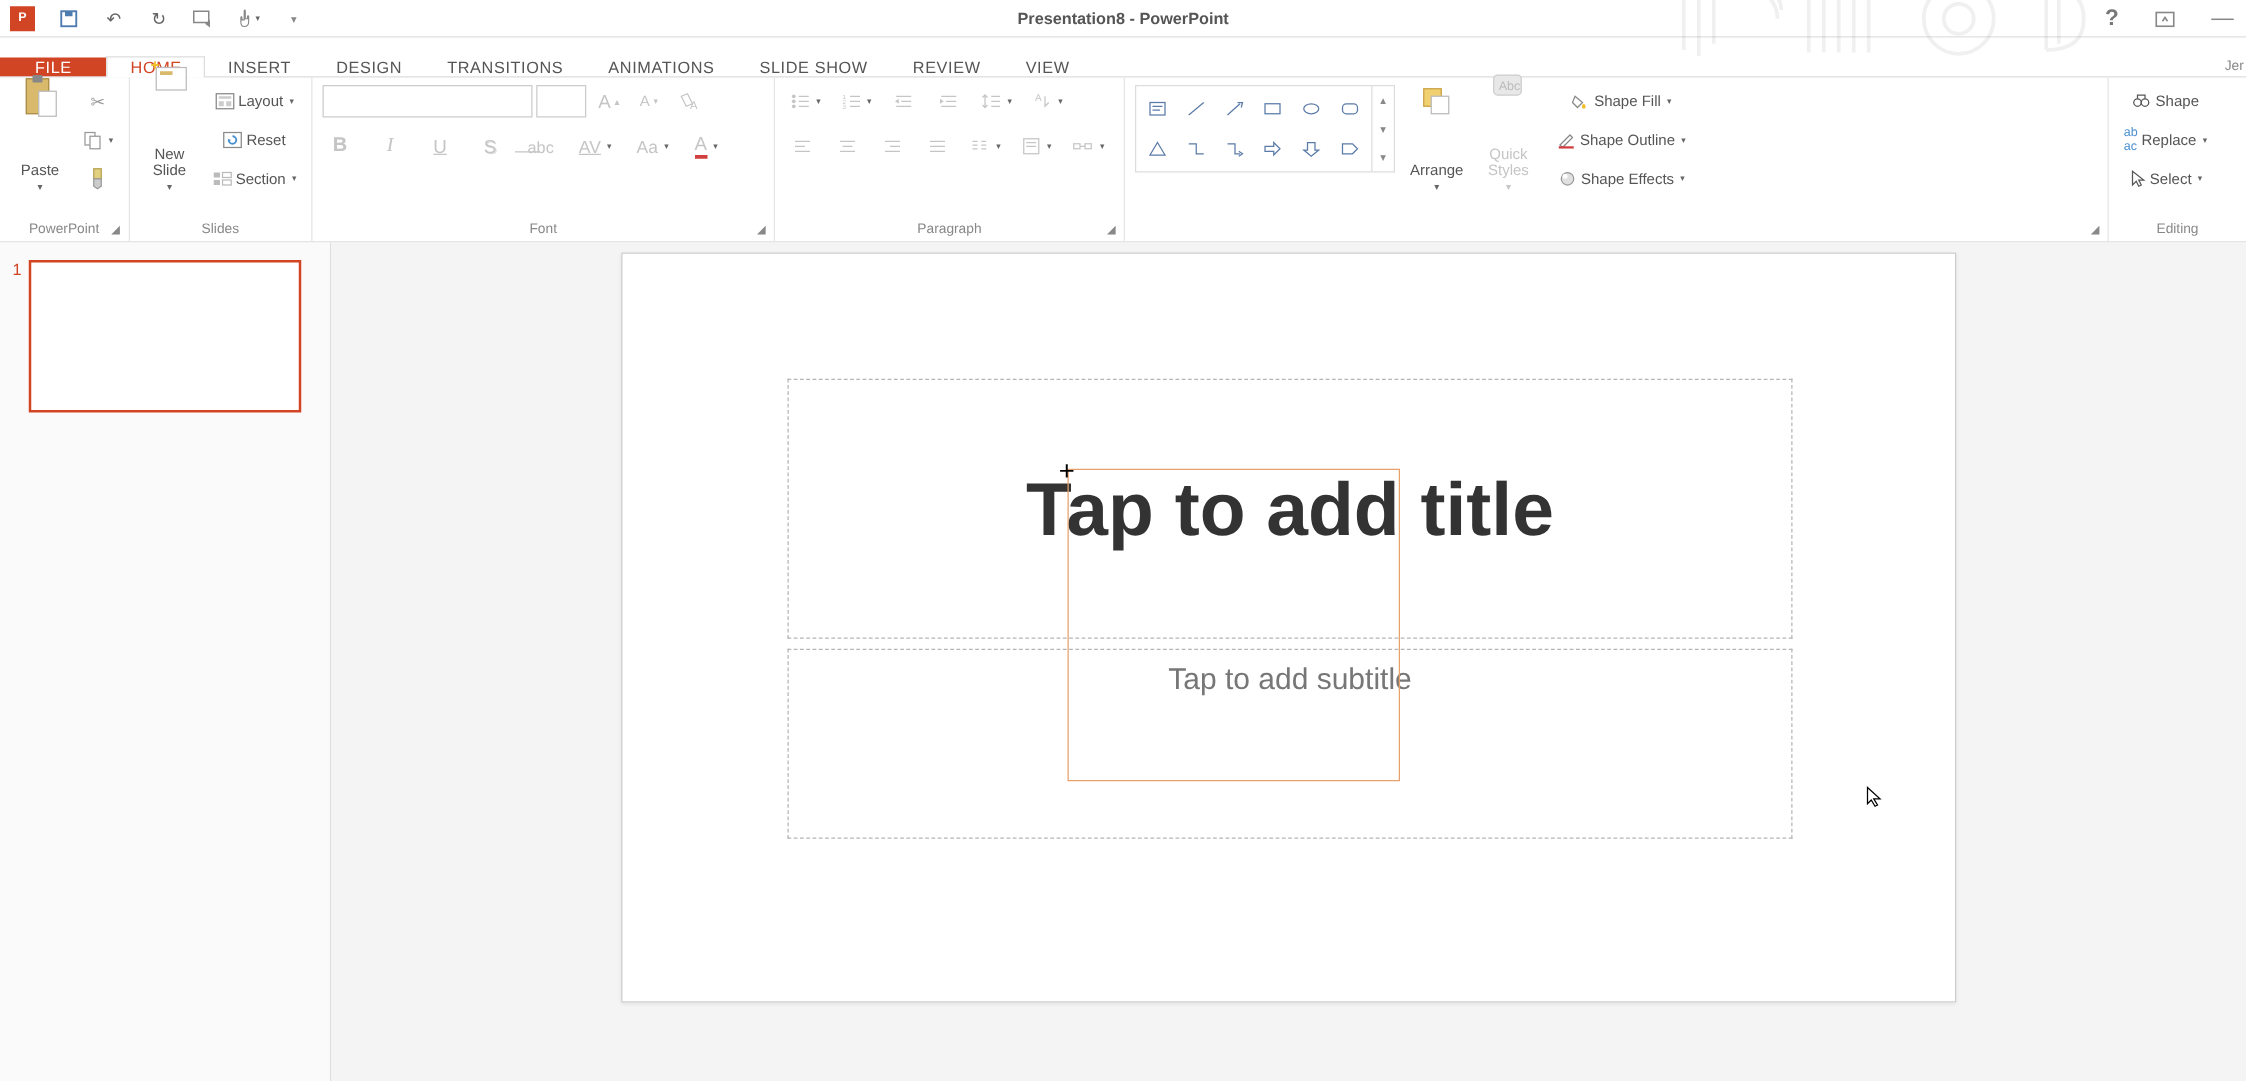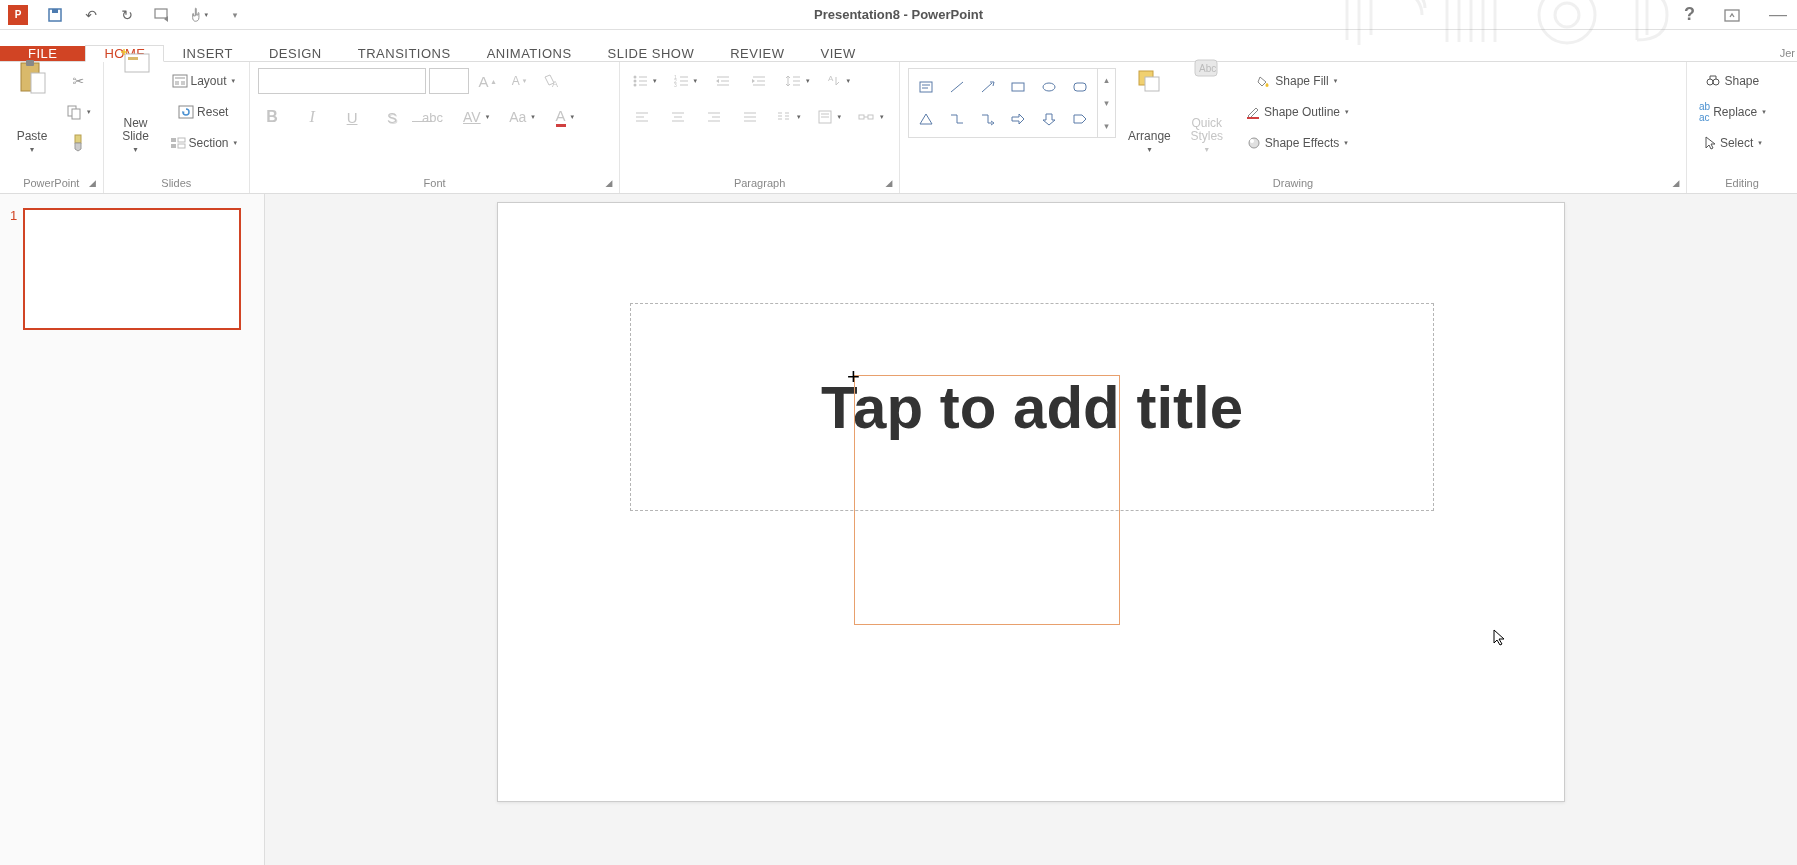--- a/index.html
+++ b/index.html
@@ -499,21 +499,20 @@
         <div class="small-btn">
             <svg width="16" height="14">
               <circle cx="8" cy="7" r="5" fill="#e0e0e0" stroke="#999"></circle>
               <circle cx="6" cy="5" r="2" fill="#fff"></circle>
             </svg>
             <span class="t">Shape Effects</span>
             <span class="caret">▾</span>
           </div>
       </div>
     </div>
-    <div class="group-label">Drawing</div>
     <div class="launcher">◢</div>
   </div>
 
   <div class="group" style="min-width:110px;border-right:none">
     <div class="group-body">
       <div class="col">
         <div class="small-btn">
             <svg width="16" height="14">
               <circle cx="5" cy="8" r="3" fill="none" stroke="#555"></circle>
               <circle cx="11" cy="8" r="3" fill="none" stroke="#555"></circle>
@@ -544,20 +543,23 @@
   <div class="thumb-panel">
     <div class="thumb-wrap">
       <div class="thumb-num">1</div>
       <div class="thumb"></div>
     </div>
   </div>
   <div class="canvas-area">
     <div class="slide">
       <div class="title-ph">
         <span class="txt">Tap to add title</span>
+      </div>
+      <div class="subtitle-ph">
+        <span class="txt">Tap to add subtitle</span>
       </div>
       <div class="draw-rect"></div>
       <div class="cross-cursor">+</div>
       <div class="pointer-cursor">
         <svg width="14" height="18">
             <path d="M2 2 L2 15 L5 12 L8 17 L10 16 L7 11 L12 11 Z" fill="#fff" stroke="#000"></path>
           </svg>
       </div>
     </div>
   </div>

